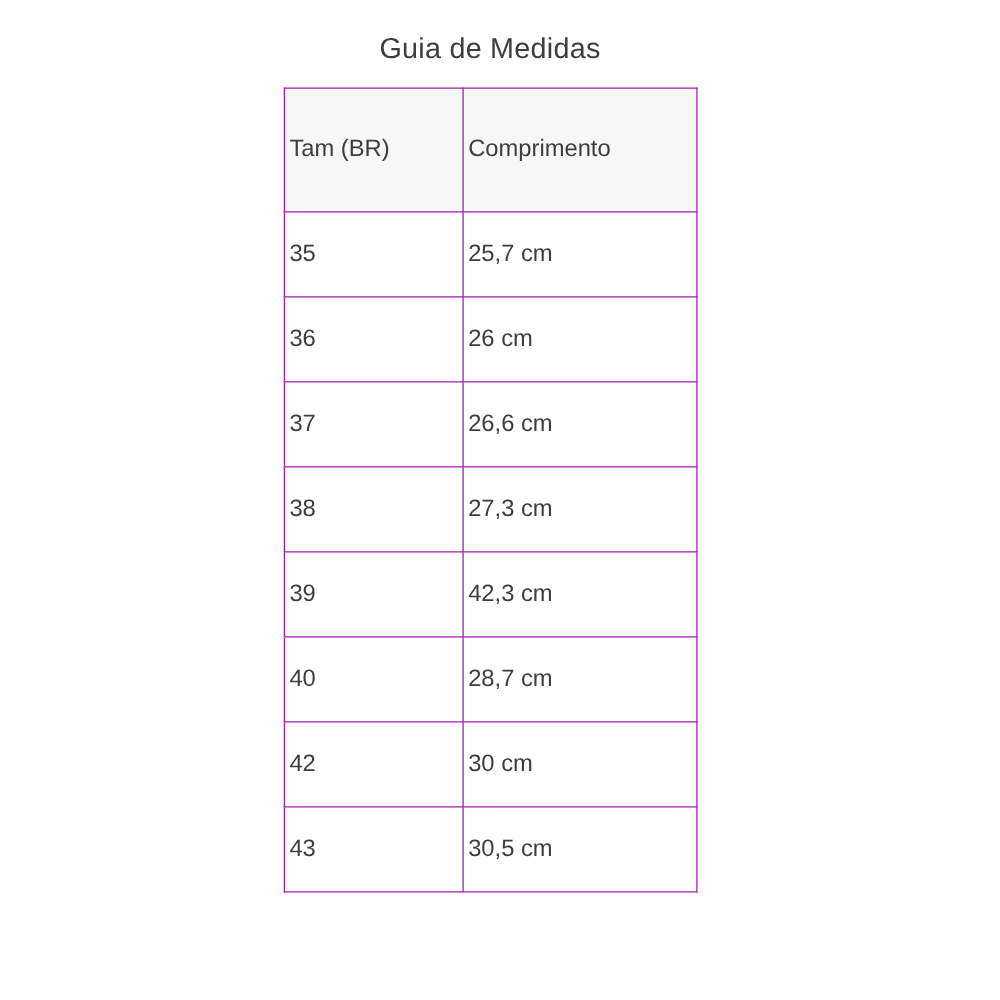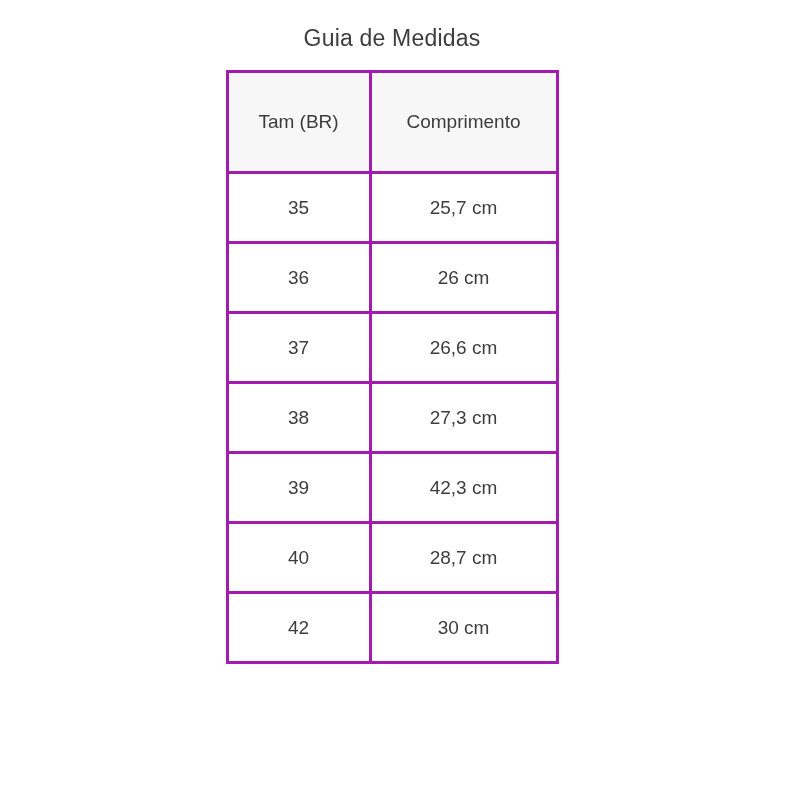--- a/index.html
+++ b/index.html
@@ -33,22 +33,22 @@
     justify-content: center;
     margin-top: 18px;
   }
   table.size-table {
     border-collapse: collapse;
     width: 330px;
     table-layout: fixed;
   }
   table.size-table th,
   table.size-table td {
-    border: 3px solid #a21caf;
-    text-align: center;
+    border: 1px solid #a21caf;
+    text-align: left;
     font-weight: 400;
     color: #3d3d3d;
     margin-left: 10px;
   }
   table.size-table thead th {
     background: #f7f7f7;
     font-size: 19px;
     height: 98px;
     padding: 0 4px;
     color: #3d3d3d;
@@ -103,17 +103,21 @@
           <td>42,3 cm</td>
         </tr>
         <tr>
           <td>40</td>
           <td>28,7 cm</td>
         </tr>
         <tr>
           <td>42</td>
           <td>30 cm</td>
         </tr>
+        <tr>
+          <td>43</td>
+          <td>30,5 cm</td>
+        </tr>
       </tbody>
     </table>
   </div>
 
 </div>
 
 </body></html>

